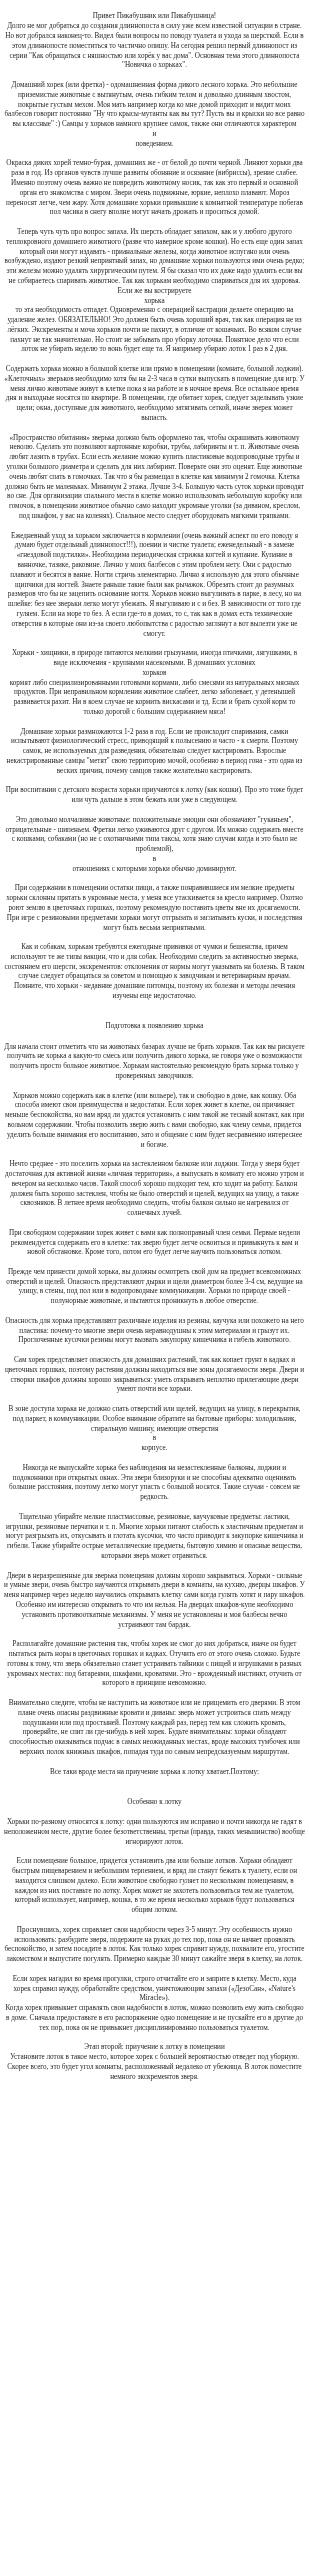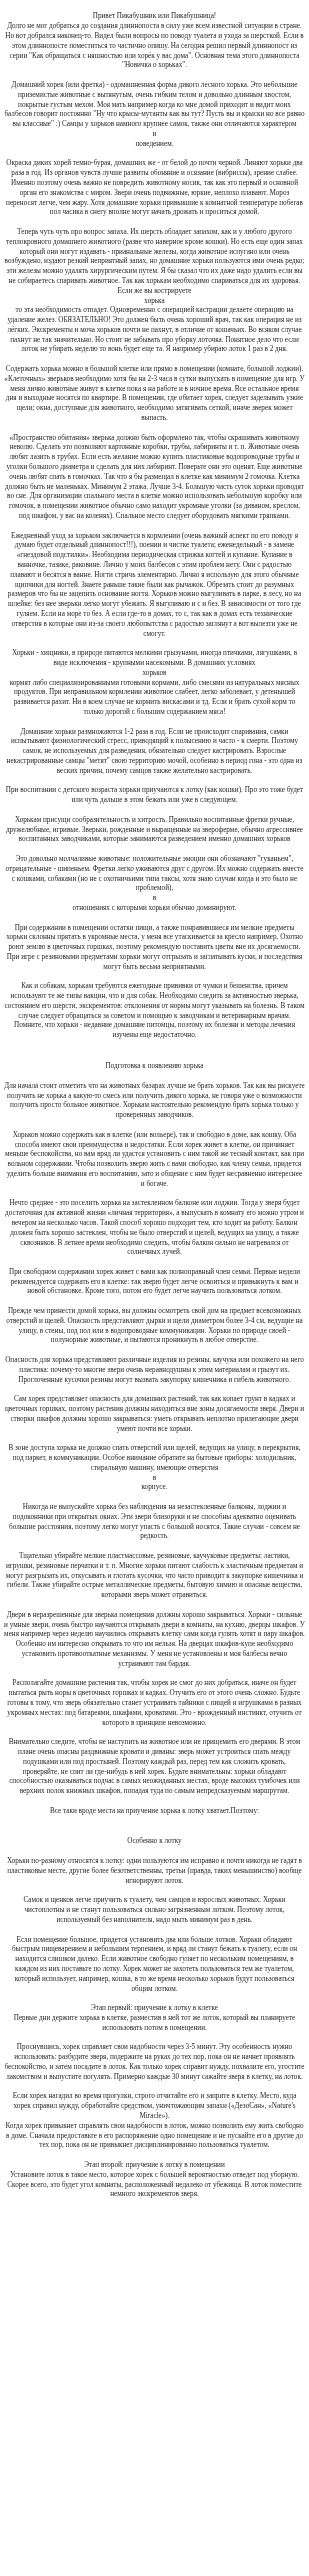--- a/index.html
+++ b/index.html
@@ -38,21 +38,20 @@
 хорька
 то эта необходимость отпадет. Одновременно с операцией кастрации делаете операцию на удаление желез. ОБЯЗАТЕЛЬНО! Это должен быть очень хороший врач, так как операция не из лёгких. Экскременты и моча хорьков почти не пахнут, в отличие от кошачьих. Во всяком случае пахнут не так значительно. Но стоит не забывать про уборку лоточка. Понятное дело что если лоток не убирать неделю то вонь будет еще та. Я например убираю лоток 1 раз в 2 дня.</p>
       <p class="para">Содержать хорька можно в большой клетке или прямо в помещении (комнате, большой лоджии). «Клеточных» зверьков необходимо хотя бы на 2-3 часа в сутки выпускать в помещение для игр. У меня лично животные живут в клетке пока я на работе и в ночное время. Все остальное время дня и выходные носятся по квартире.  В помещении, где обитает хорек, следует заделывать узкие щели; окна, доступные для животного, необходимо затягивать сеткой, иначе зверек может выпасть.</p>
       <p class="para">«Пространство обитания» зверька должно быть оформлено так, чтобы скрашивать животному неволю. Сделать это позволяют картонные коробки, трубы, лабиринты и т. п. Животные очень любят лазить в трубах. Если есть желание можно купить пластиковые водопроводные трубы и уголки большого диаметра и сделать для них лабиринт. Поверьте они это оценят. Еще животные очень любят спать в гомочках. Так что я бы размещал в клетке как минимум 2 гомочка. Клетка должно быть не маленьках. Минимум 2 этажа. Лучше 3-4. Большую часть суток хорьки проводят во сне. Для организации спального места в клетке можно использовать небольшую коробку или гомочок, в помещении животное обычно само находит укромные уголки (за диваном, креслом, под шкафом, у вас на коленях). Спальное место следует оборудовать мягкими тряпками.</p>
       <p class="para">Ежедневный уход за хорьком заключается в кормлении (очень важный аспект по его поводу я думаю будет отдельный длиннопост!!!), поении и чистке туалета; еженедельный - в замене «гнездовой подстилки».  Необходима периодическая стрижка когтей и купание. Купание в ванночке, тазике, раковине. Лично у моих балбесов с этим проблем нету. Они с радостью плавают и бесятся в ванне. Ногти стричь элементарно. Лично я использую для этого обычные щипчики для ногтей. Знаете раньше такие были как рычажок. Обрезать стоит до разумных размеров что бы не зацепить основание ногтя. Хорьков можно выгуливать в парке, в лесу, но на шлейке: без нее зверьки легко могут убежать. Я выгуливаю и с и без. В зависимости от того где гуляем. Если на море то без. А если где-то в домах, то с, так как в домах есть технические отверстия в которые они из-за своего любопытства с радостью заглянут а вот вылезти уже не смогут.</p>
       <p class="para">Хорьки - хищники, в природе питаются мелкими грызунами, иногда птичками, лягушками, в виде исключения - крупными насекомыми. В домашних условиях
 хорьков
 кормят либо специализированными готовыми кормами, либо смесями из натуральных мясных продуктов. При неправильном кормлении животное слабеет, легко заболевает, у детенышей развивается рахит. Ни в коем случае не кормить вискасами и тд. Если и брать сухой корм то только дорогой с большим содержанием мяса!</p>
       <p class="para">Домашние хорьки размножаются 1-2 раза в год. Если не происходит спаривания, самки испытывают физиологический стресс, приводящий к полысению и часто - к смерти. Поэтому самок, не используемых для разведения, обязательно следует кастрировать. Взрослые некастрированные самцы "метят" свою территорию мочой, особенно в период гона - это одна из веских причин, почему самцов также желательно кастрировать.</p>
       <p class="para">При воспитании с детского возраста хорьки приучаются к лотку (как кошки). Про это тоже будет или чуть дальше в этом бежать или уже в следующем.</p>
-      <p class="para">Хорькам присущи сообразительность и хитрость. Правильно воспитанные фретки ручные, дружелюбные, игривые. Зверьки, рожденные и выращенные на звероферме, обычно агрессивнее воспитанных заводчиками, которые занимаются разведением именно домашних хорьков</p>
       <p class="para">Это довольно молчаливые животные: положительные эмоции они обозначают "гуканьем", отрицательные - шипеньем. Фретки легко уживаются друг с другом. Их можно содержать вместе с кошками, собаками (но не с охотничьими типа таксы, хотя знаю случаи когда и это было не проблемой),
 в
 отношениях с которыми хорьки обычно доминируют.</p>
       <p class="para">При содержании в помещении остатки пищи, а также понравившиеся им мелкие предметы хорьки склонны прятать в укромные места, у меня все утаскивается за кресло например. Охотно роют землю в цветочных горшках, поэтому рекомендую поставить цветы вне их досягаемости. При игре с резиновыми предметами хорьки могут отгрызать и заглатывать куски, и последствия могут быть весьма неприятными.</p>
       <p class="para">Как и собакам, хорькам требуются ежегодные прививки от чумки и бешенства, причем используют те же типы вакцин, что и для собак. Необходимо следить за активностью зверька, состоянием его шерсти, экскрементов: отклонения от нормы могут указывать на болезнь. В таком случае следует обращаться за советом и помощью к заводчикам и ветеринарным врачам. Помните, что хорьки - недавние домашние питомцы, поэтому их болезни и методы лечения изучены еще недостаточно.</p>
       <p class="heading">Подготовка к появлению хорька</p>
       <p class="para">Для начала стоит отметить что на животных базарах лучше не брать хорьков. Так как вы рискуете получить не хорька а какую-то смесь или получить дикого хорька, не говоря уже о возможности получить просто больное животное. Хорькам настоятельно рекомендую брать хорька только у проверенных заводчиков.</p>
       <p class="para">Хорьков можно содержать как в клетке (или вольере), так и свободно в доме, как кошку. Оба способа имеют свои преимущества и недостатки. Если хорек живет в клетке, он причиняет меньше беспокойства, но вам вряд ли удастся установить с ним такой же тесный контакт, как при вольном содержании. Чтобы позволить зверю жить с вами свободно, как члену семьи, придется уделить больше внимания его воспитанию, зато и общение с ним будет несравненно интереснее и богаче.</p>
       <p class="para">Нечто среднее - это поселить хорька на застекленном балконе или лоджии. Тогда у зверя будет достаточная для активной жизни «личная территория», а выпускать в комнату его можно утром и вечером на несколько часов. Такой способ хорошо подходит тем, кто ходит на работу. Балкон должен быть хорошо застеклен, чтобы не было отверстий и щелей, ведущих на улицу, а также сквозняков. В летнее время необходимо следить, чтобы балкон сильно не нагревался от солнечных лучей.</p>
       <p class="para">При свободном содержании хорек живет с вами как полноправный член семьи. Первые недели рекомендуется содержать его в клетке: так зверю будет легче освоиться и привыкнуть к вам и новой обстановке. Кроме того, потом его будет легче научить пользоваться лотком.</p>
@@ -62,25 +61,22 @@
       <p class="para">В зоне доступа хорька не должно спать отверстий или щелей, ведущих на улицу, в перекрытия, под паркет, в коммуникации. Особое внимание обратите на бытовые приборы: холодильник, стиральную машину, имеющие отверстия
 в
 корпусе.</p>
       <p class="para">Никогда не выпускайте хорька без наблюдения на незастекленные балконы, лоджии и подоконники при открытых окнах. Эти звери близоруки и не способны адекватно оценивать большие расстояния, поэтому легко могут упасть с большой носятся. Такие случаи - совсем не редкость.</p>
       <p class="para">Тщательно убирайте мелкие пластмассовые, резиновые, каучуковые предметы: ластики, игрушки, резиновые перчатки и т. п. Многие хорьки питают слабость к эластичным предметам и могут разгрызать их, откусывать и глотать кусочки, что часто приводит к закупорке кишечника и гибели. Также убирайте острые металлические предметы, бытовую химию и опасные вещества, которыми зверь может отравиться.</p>
       <p class="para">Двери в неразрешенные для зверька помещения должны хорошо закрываться. Хорьки - сильные и умные звери, очень быстро научаются открывать двери в комнаты, на кухню, дверцы шкафов. У меня например через неделю научились открывать клетку сами когда гулять хотят и пару шкафов. Особенно им интересно открывать то что им нельзя.  На дверцах шкафов-купе необходимо установить противооткатные механизмы. У меня не установлены и моя балбесы вечно устраивают там бардак.</p>
       <p class="para">Располагайте домашние растения так, чтобы хорек не смог до них добраться, иначе он будет пытаться рыть норы в цветочных горшках и кадках. Отучить его от этого очень сложно. Будьте готовы к тому, что зверь обязательно станет устраивать тайники с пищей и игрушками в разных укромных местах: под батареями, шкафами, кроватями. Это - врожденный инстинкт, отучить от которого в принципе невозможно.</p>
       <p class="para">Внимательно следите, чтобы не наступить на животное или не прищемить его дверями. В этом плане очень опасны раздвижные кровати и диваны: зверь может устроиться спать между подушками или под простыней. Поэтому каждый раз, перед тем как сложить кровать, проверяйте, не спит ли где-нибудь в ней хорек. Будьте внимательны: хорьки обладают способностью оказываться подчас в самых неожиданных местах, вроде высоких тумбочек или верхних полок книжных шкафов, попадая туда по самым непредсказуемым маршрутам.</p>
       <p class="para">Все таки вроде места на приучение хорька к лотку хватает.Поэтому:</p>
       <p class="heading">Особенно к лотку</p>
-      <p class="para">Хорьки по-разному относятся к лотку: одни пользуются им исправно и почти никогда не гадят в пластиковые месте, другие более безответственны, третьи (правда, таких меньшинство) вообще игнорируют лоток.</p>
-      <p class="para">Самок и щенков легче приучить к туалету, чем самцов и взрослых животных. Хорьки чистоплотны и не станут пользоваться сильно загрязненным лотком. Поэтому лоток, используемый без наполнителя, надо мыть минимум раз в день.</p>
+      <p class="para">Хорьки по-разному относятся к лотку: одни пользуются им исправно и почти никогда не гадят в неположенном месте, другие более безответственны, третьи (правда, таких меньшинство) вообще игнорируют лоток.</p>
       <p class="para">Если помещение большое, придется установить два или больше лотков. Хорьки обладают быстрым пищеварением и небольшим терпением, и вряд ли станут бежать к туалету, если он находится слишком далеко. Если животное свободно гуляет по нескольким помещениям, в каждом из них поставьте по лотку. Хорек может не захотеть пользоваться тем же туалетом, который использует, например, кошка, в то же время несколько хорьков будут пользоваться общим лотком.</p>
-      <p class="para">Этап первый: приучение к лотку в клетке
-Первые дни держите хорька в клетке, разместив в ней тот же лоток, который вы планируете использовать потом в помещении.</p>
       <p class="para">Проснувшись, хорек справляет свои надобности через 3-5 минут. Эту особенность нужно использовать: разбудите зверя, подержите на руках до тех пор, пока он не начнет проявлять беспокойство, и затем посадите в лоток. Как только хорек справит нужду, похвалите его, угостите лакомством и выпустите погулять. Примерно каждые 30 минут сажайте зверя в клетку, на лоток.</p>
       <p class="para">Если хорек нагадил во время прогулки, строго отчитайте его и заприте в клетку. Место, куда хорек справил нужду, обработайте средством, уничтожающим запахи («ДезоСан», «Nature's Miracle»).
 Когда хорек привыкнет справлять свои надобности в лоток, можно позволить ему жить свободно в доме. Сначала предоставьте в его распоряжение одно помещение и не пускайте его в другие до тех пор, пока он не привыкнет дисциплинированно пользоваться туалетом.</p>
       <p class="para">Этап второй: приучение к лотку в помещении
 Установите лоток в такое место, которое хорек с большей вероятностью отведет под уборную. Скорее всего, это будет угол комнаты, расположенный недалеко от убежища. В лоток поместите немного экскрементов зверя.</p>
     </article>
 
 </div>
 
 

